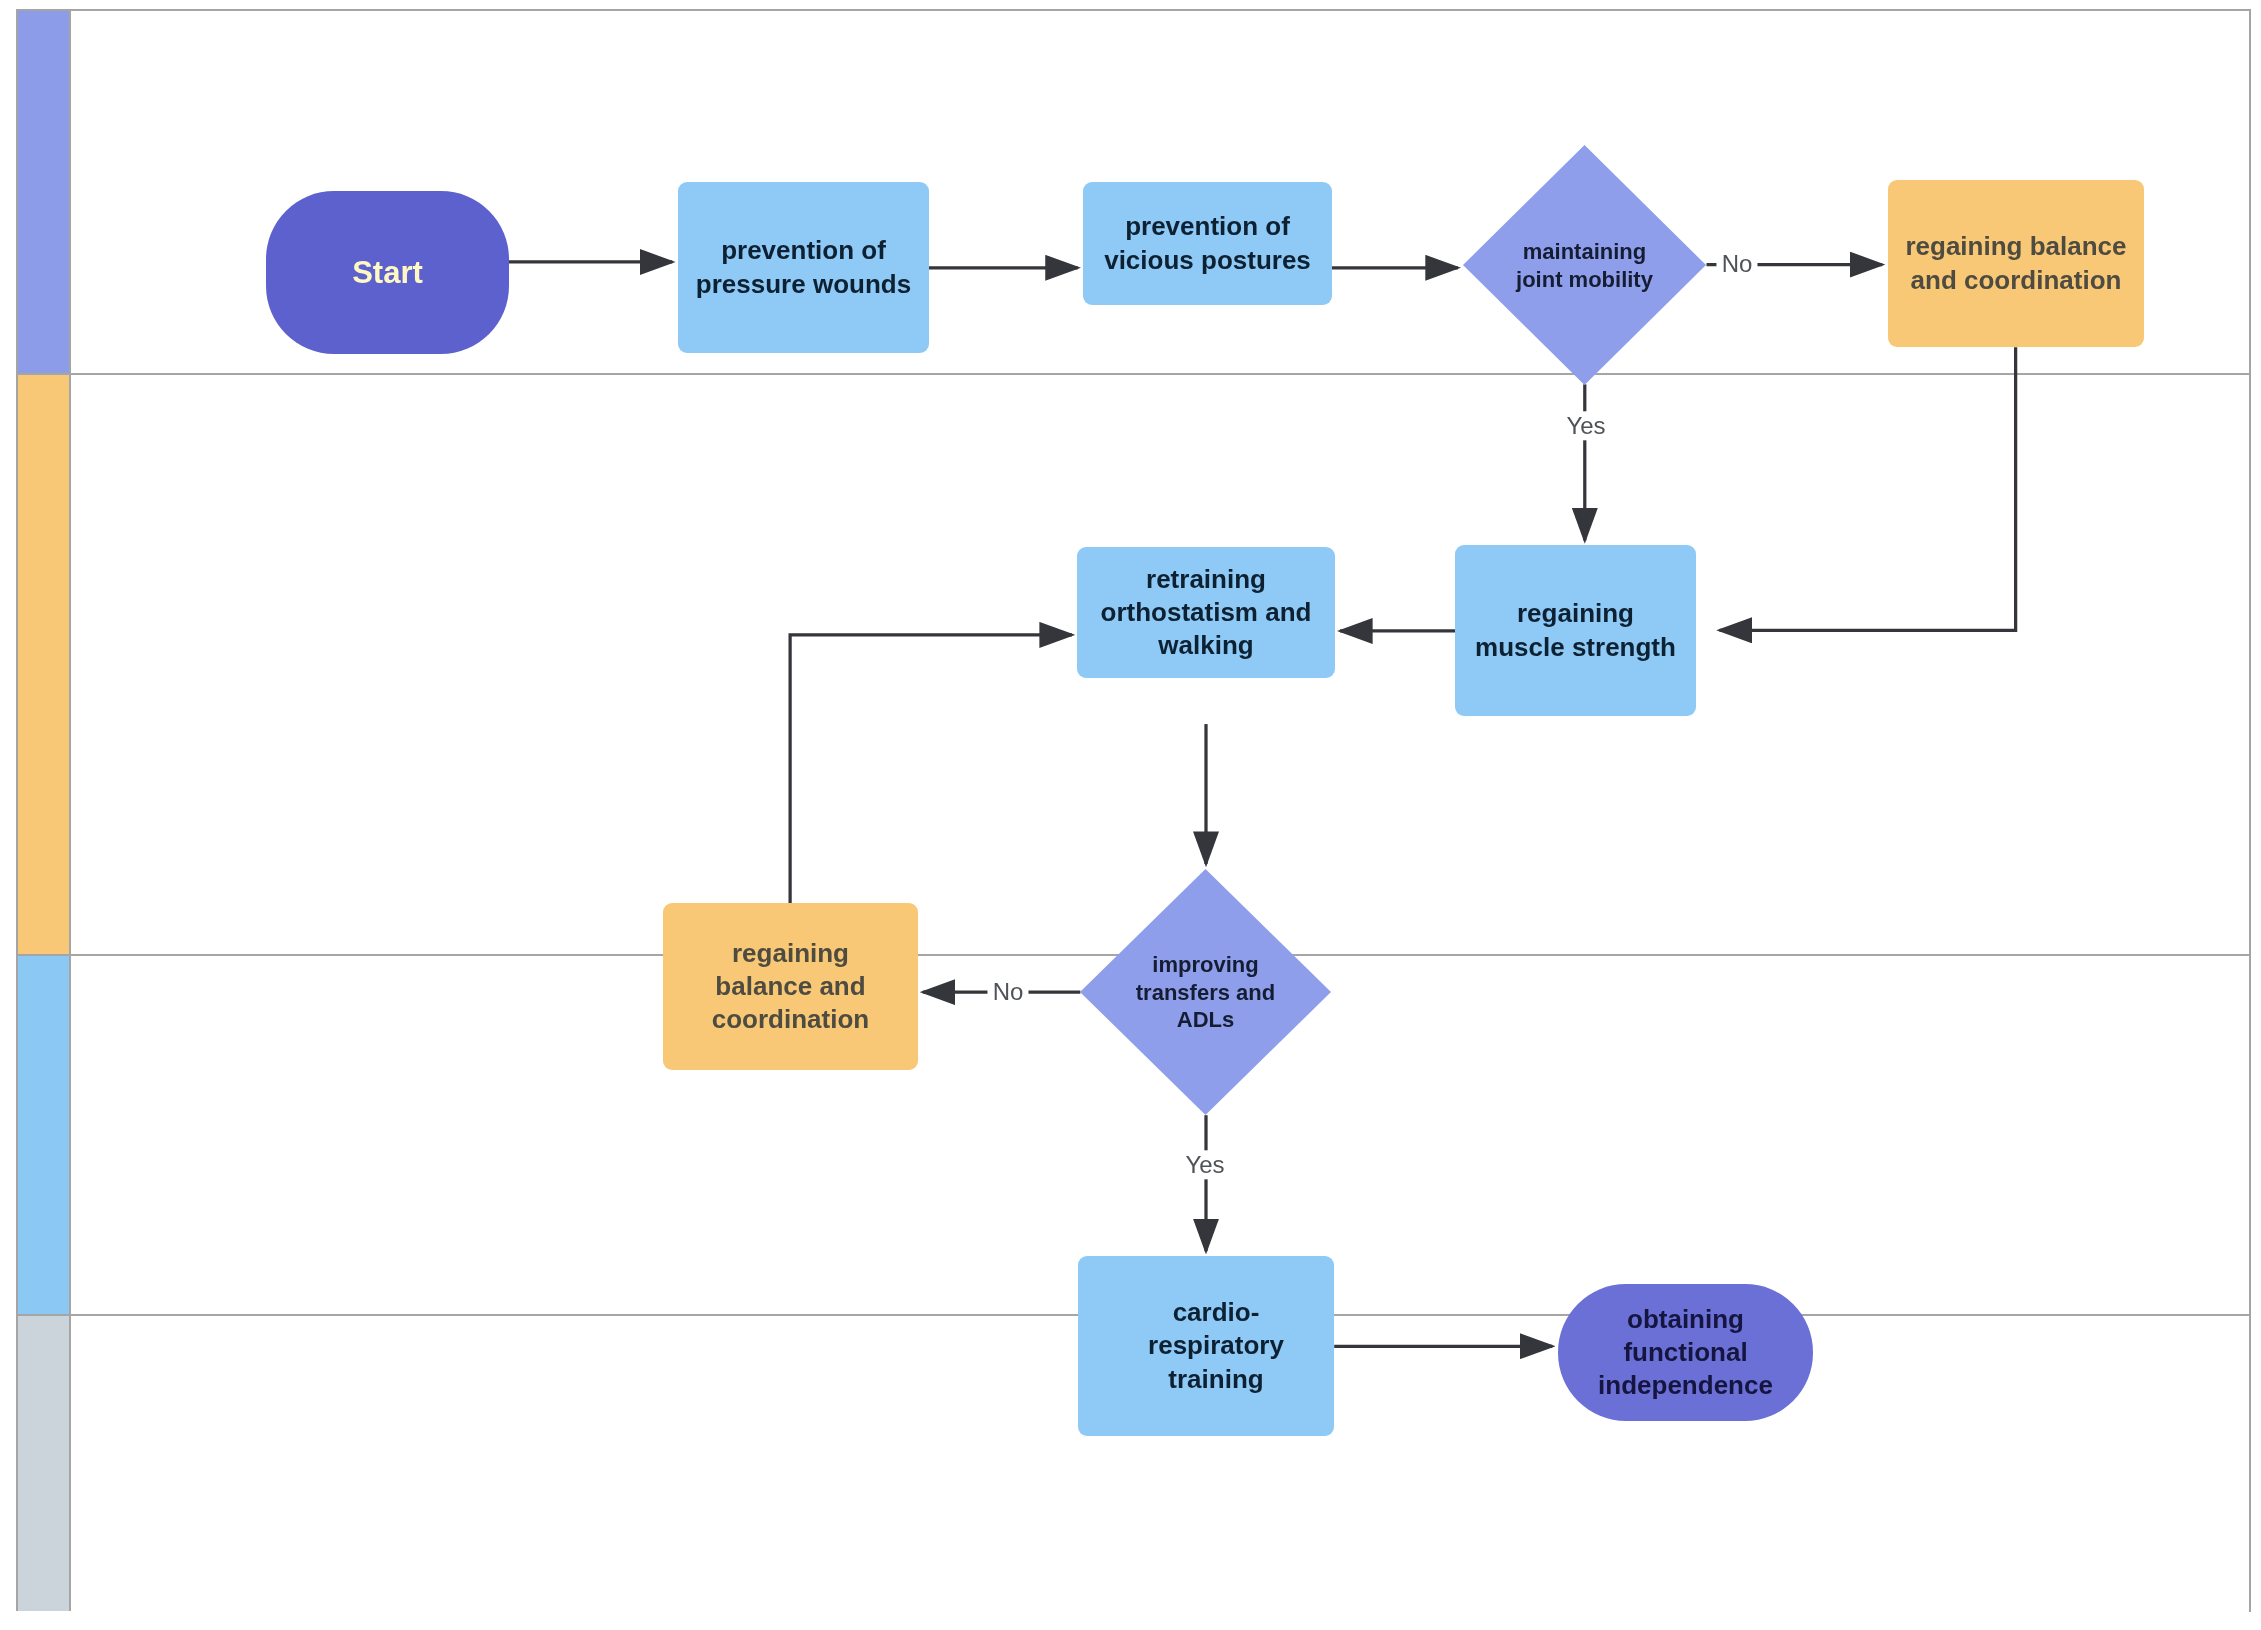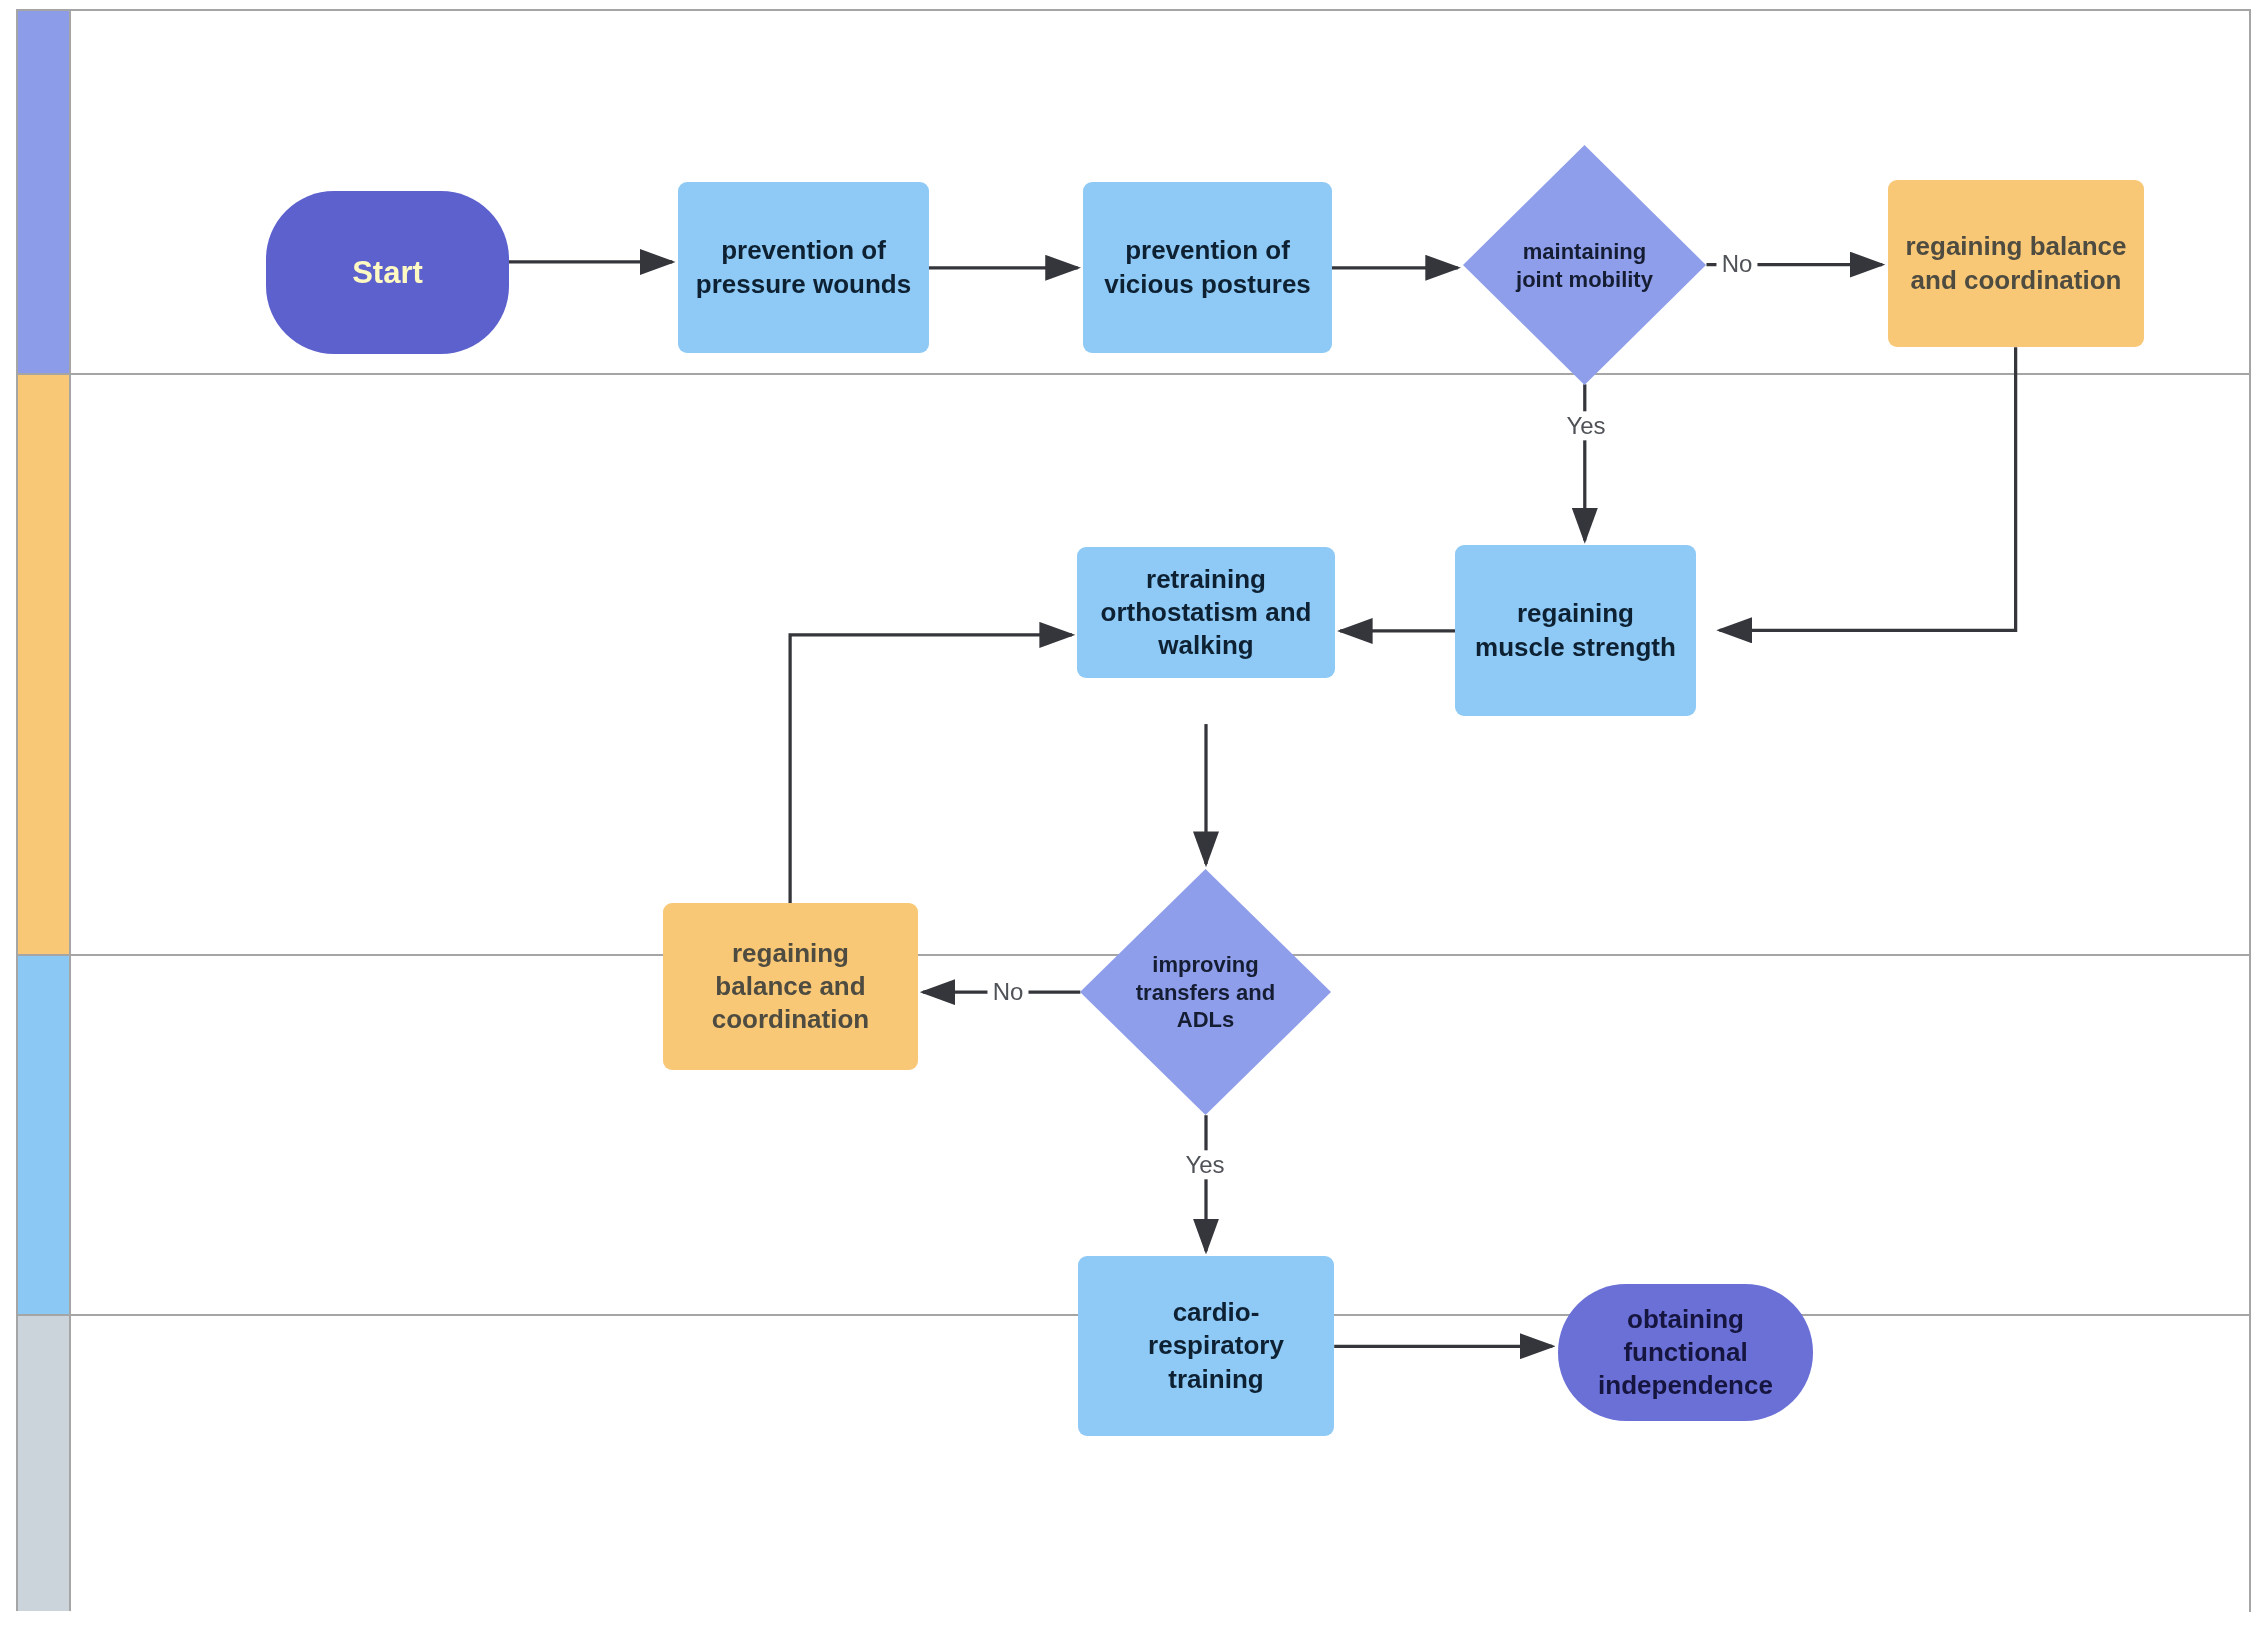--- a/index.html
+++ b/index.html
@@ -66,21 +66,21 @@
   </svg>
 
   <div class="node terminator" style="left: 266px; top: 191px; width: 243px; height: 163px; border-radius: 68px; font-size: 31px; background-color: rgb(93, 97, 205); color: #fef9c3;">
     <span>Start</span>
   </div>
 
   <div class="node process" style="left: 678px; top: 182px; width: 251px; height: 171px; background-color: rgb(142, 202, 245); color: rgb(14, 33, 51);">
     <span>prevention of pressure wounds</span>
   </div>
 
-  <div class="node process" style="left: 1083px; top: 182px; width: 249px; height: 171px; background-color: rgb(142, 202, 245); color: rgb(14, 33, 51);">
+  <div class="node process" style="left: 1083px; top: 182px; width: 249px; height: 123px; background-color: rgb(142, 202, 245); color: rgb(14, 33, 51);">
     <span>prevention of vicious postures</span>
   </div>
 
   <div class="diamond-wrap" style="left:1463px;top:145px;width:243px;height:240px;">
     <div class="diamond-shape" style="background-color: rgb(143, 158, 234);"></div>
     <div class="diamond-label" style="color: rgb(21, 29, 51);">maintaining joint mobility</div>
   </div>
 
   <div class="node process" style="left: 1888px; top: 180px; width: 256px; height: 167px; background-color: rgb(248, 200, 118); color: rgb(78, 75, 65);">
     <span>regaining balance and coordination</span>

